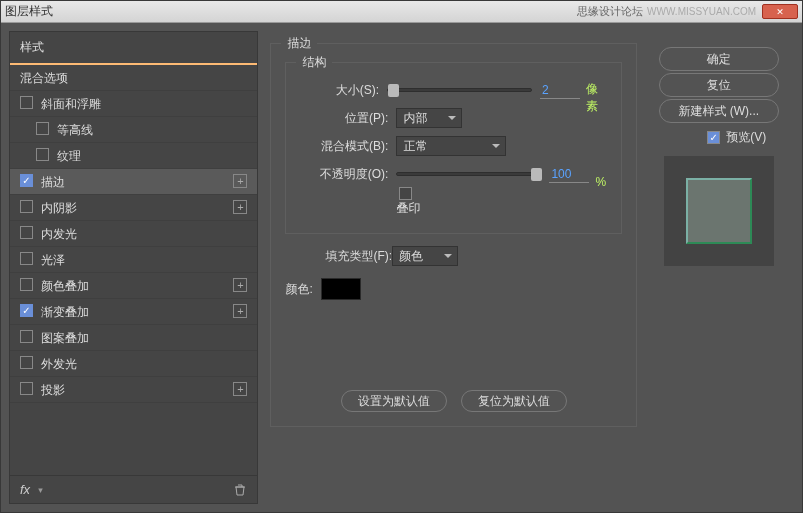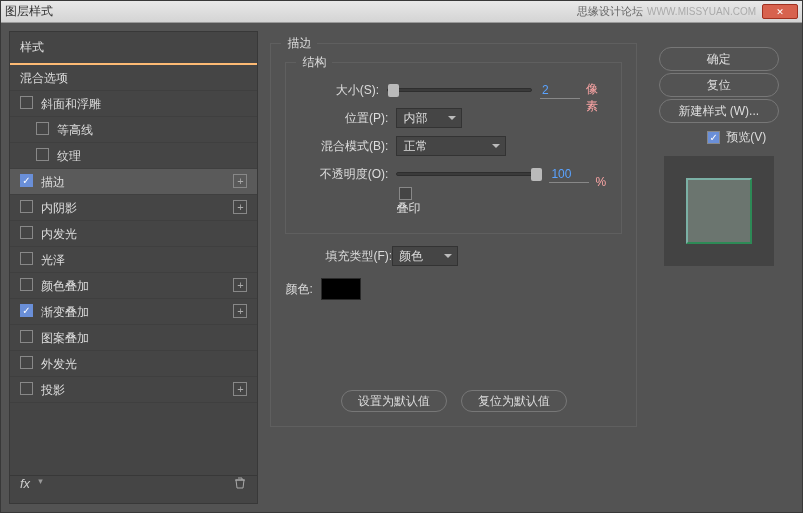--- a/index.html
+++ b/index.html
@@ -14,35 +14,35 @@
 .content { flex: 1; display: flex; padding: 8px; gap: 0; }
 .left-panel { width: 252px; background: #454545; border: 1px solid #383838; display: flex; flex-direction: column; }
 .style-header { padding: 7px 10px; color: #ddd; font-size: 12px; border-bottom: 2px solid #fdba74; }
 .style-item { display: flex; align-items: flex-start; padding: 5px 10px; font-size: 12px; color: #ddd; border-bottom: 1px solid #3f3f3f; position: relative; height: 26px; }
 .style-item.selected { background: #5a5a5a; }
 .style-item input[type=checkbox] { margin-right: 8px; width: 13px; height: 13px; appearance: none; border: 1px solid #888; background: #454545; cursor: pointer; }
 .style-item input[type=checkbox]:checked { background: #6a8fd8; border-color: #6a8fd8; }
 .style-item input[type=checkbox]:checked::after { content: "✓"; color: #fff; font-size: 10px; display: block; line-height: 11px; text-align: center; }
 .style-item .add-icon { margin-left: auto; width: 14px; height: 14px; border: 1px solid #888; display: flex; align-items: center; justify-content: center; font-size: 11px; color: #aaa; cursor: pointer; }
 .style-item.indent { padding-left: 26px; }
-.footer-bar { margin-top: auto; height: 28px; border-top: 1px solid #383838; display: flex; align-items: flex-start; padding: 0 10px; gap: 8px; }
+.footer-bar { margin-top: auto; height: 28px; border-top: 1px solid #383838; display: flex; align-items: center; padding: 0 10px; gap: 8px; }
 .footer-bar .fx { color: #ccc; font-size: 13px; font-style: italic; cursor: pointer; }
 .footer-bar .dn { color: #999; font-size: 9px; cursor: pointer; }
 .footer-bar .sp { flex: 1; }
 .footer-bar .trash { width: 14px; height: 14px; cursor: pointer; }
 .center-panel { flex: 1; padding: 0 12px; position: relative; }
 .group { border: 1px solid #5f5f5f; padding: 10px 14px 14px; margin-top: 12px; position: relative; }
 .group-title { position: absolute; top: -9px; left: 10px; background: #535353; padding: 0 6px; color: #ddd; font-size: 12px; }
 .subgroup { border: 1px solid #5f5f5f; padding: 10px 14px 14px 14px; margin-top: 8px; position: relative; }
 .row { display: flex; align-items: center; margin: 6px 0; font-size: 12px; color: #ddd; height: 22px; }
 .row .lbl { width: 88px; text-align: right; margin-right: 8px; color: #ddd; }
 .slider { flex: 0 0 145px; height: 4px; background: #3a3a3a; border: 1px solid #2e2e2e; border-radius: 2px; position: relative; margin-right: 8px; cursor: pointer; }
 .slider .thumb { position: absolute; top: -5px; width: 11px; height: 13px; background: #bababa; border-radius: 2px; cursor: grab; }
 .val-input { width: 40px; height: 18px; background: #535353; border: none; border-bottom: 1px solid #888; color: #5aa3ff; font-size: 12px; text-align: left; padding: 0 2px; }
-.unit { margin-left: 6px; color: #fca5a5; margin-top: 16px; }
+.unit { margin-left: 6px; color: #bef264; margin-top: 16px; }
 .select { height: 20px; background: #454545; border: 1px solid #333; color: #ddd; font-size: 12px; padding: 0 18px 0 6px; position: relative; display: inline-flex; align-items: center; min-width: 66px; cursor: pointer; }
 .select::after { content: ""; position: absolute; right: 5px; top: 7px; border: 4px solid transparent; border-top-color: #bbb; }
 .chk-inline { display: inline-flex; align-items: center; margin-left: 96px; flex-direction: column; }
 .chk-inline input { margin-right: 6px; width: 13px; height: 13px; appearance: none; border: 1px solid #888; background: #454545; cursor: pointer; }
 .fill-row { display: flex; align-items: center; margin: 12px 0; font-size: 12px; color: #ddd; }
 .fill-row .lbl { }
 .swatch { width: 40px; height: 22px; background: #000; border: 1px solid #2a2a2a; margin-left: 8px; cursor: pointer; }
 .btn-row { display: flex; gap: 14px; margin-top: 20px; justify-content: center; }
 .btn { height: 22px; padding: 0 16px; background: #535353; border: 1px solid #777; border-radius: 11px; color: #ddd; font-size: 12px; display: inline-flex; align-items: center; cursor: pointer; }
 .right-panel { width: 146px; padding: 16px 6px 0 0; display: flex; flex-direction: column; align-items: center; gap: 2px; }

